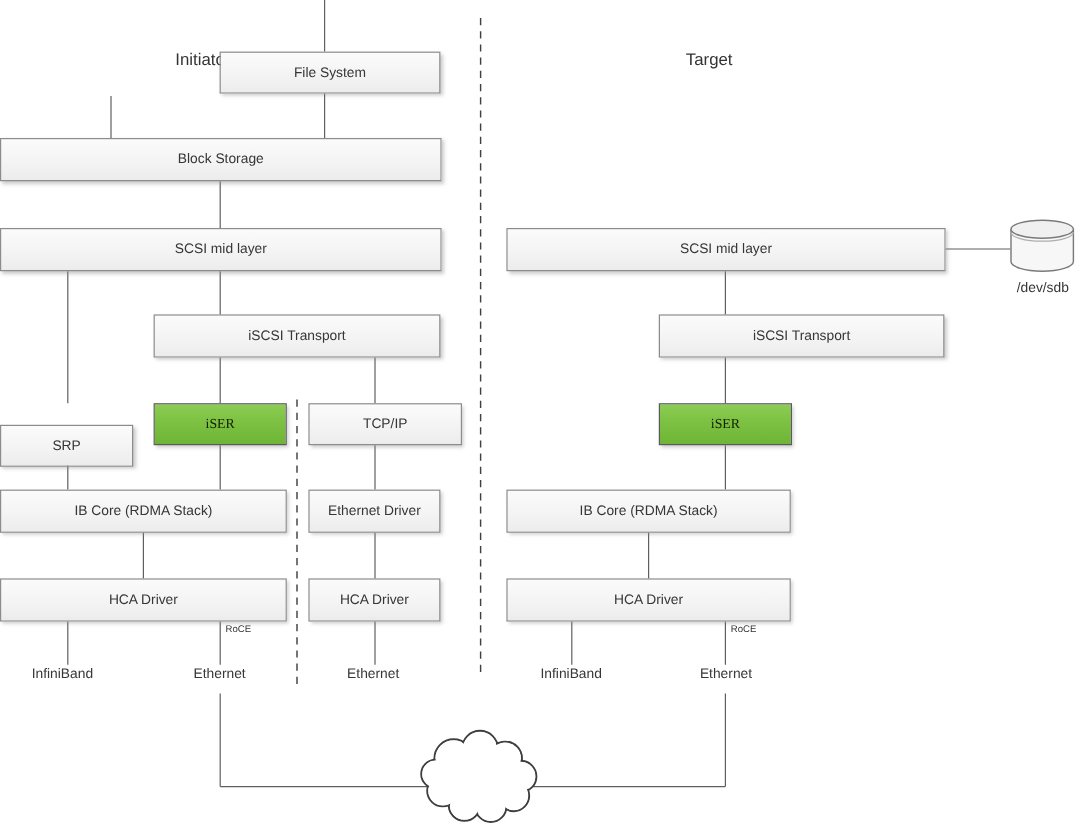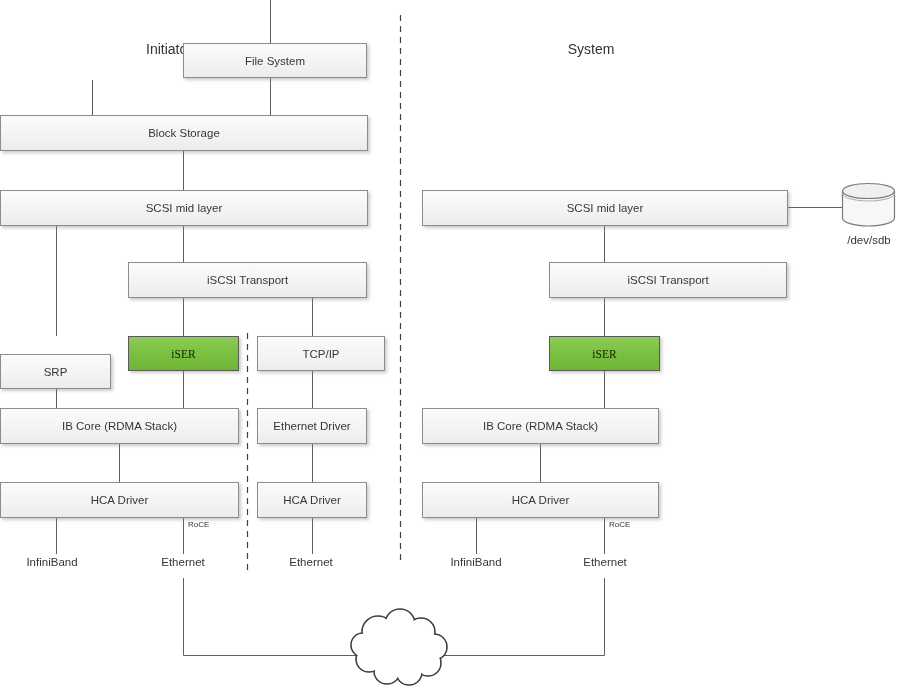--- a/index.html
+++ b/index.html
@@ -107,21 +107,21 @@
     </g>
 
     <g>
       <path d="M842.5 191 v27 a26 8 0 0 0 52 0 v-27" fill="#f7f7f7" stroke="#7a7a7a" stroke-width="1.2"></path>
       <ellipse cx="868.5" cy="191" rx="26" ry="7.5" fill="#f0f0f0" stroke="#7a7a7a" stroke-width="1.2"></ellipse>
       <path d="M842.5 193.5 a26 7.5 0 0 0 52 0" fill="none" stroke="#aeaeae" stroke-width="1"></path>
     </g>
   </svg>
 
   <div class="lbl title" style="left:109px;top:5px;width:120px;">Initiator</div>
-  <div class="lbl title" style="left:531px;top:5px;width:120px;">System</div>
+  <div class="lbl title" style="left:531px;top:5px;width:120px;">Target</div>
 
   <div class="box" style="left:0px;top:115px;width:368px;height:36px;">Block Storage</div>
   <div class="box" style="left:183px;top:43px;width:184px;height:35px;">File System</div>
   <div class="box" style="left:0px;top:190px;width:368px;height:36px;">SCSI mid layer</div>
   <div class="box" style="left:128px;top:262px;width:239px;height:36px;">iSCSI Transport</div>
   <div class="box" style="left:0px;top:354px;width:111px;height:35px;">SRP</div>
   <div class="box green" style="left:128px;top:336px;width:111px;height:35px;">iSER</div>
   <div class="box" style="left:257px;top:336px;width:128px;height:35px;">TCP/IP</div>
   <div class="box" style="left:0px;top:408px;width:239px;height:36px;">IB Core (RDMA Stack)</div>
   <div class="box" style="left:257px;top:408px;width:110px;height:36px;">Ethernet Driver</div>

